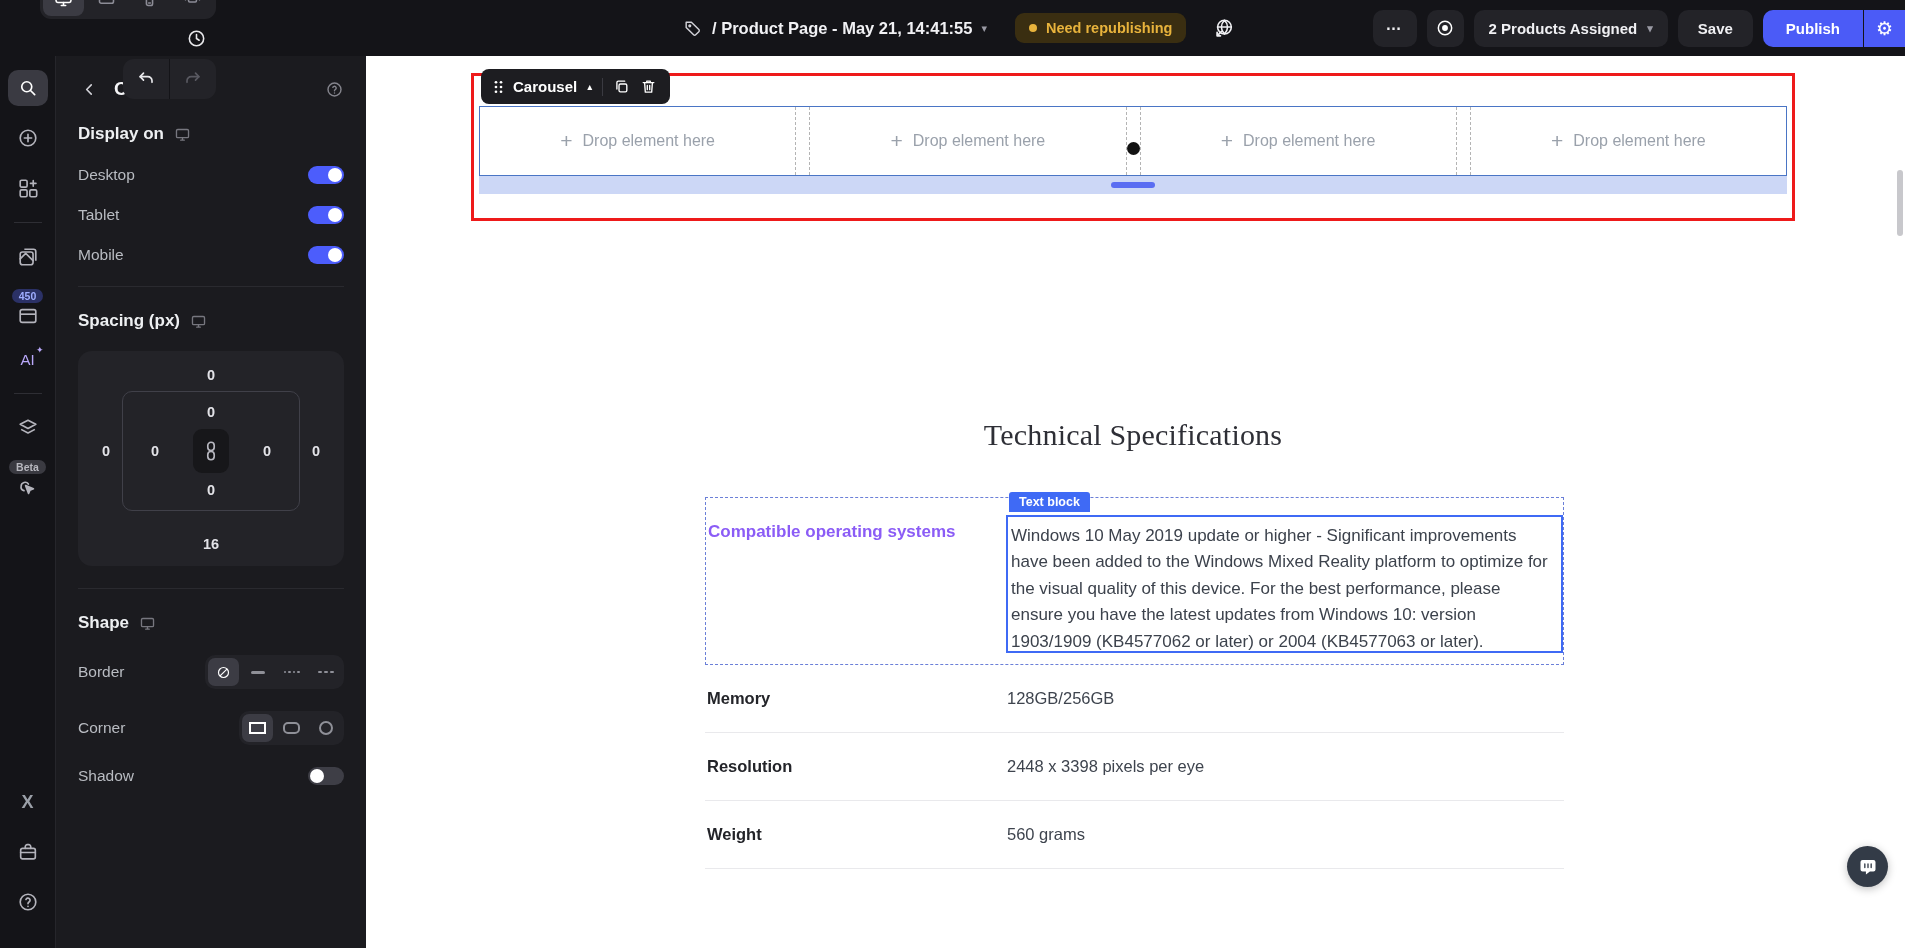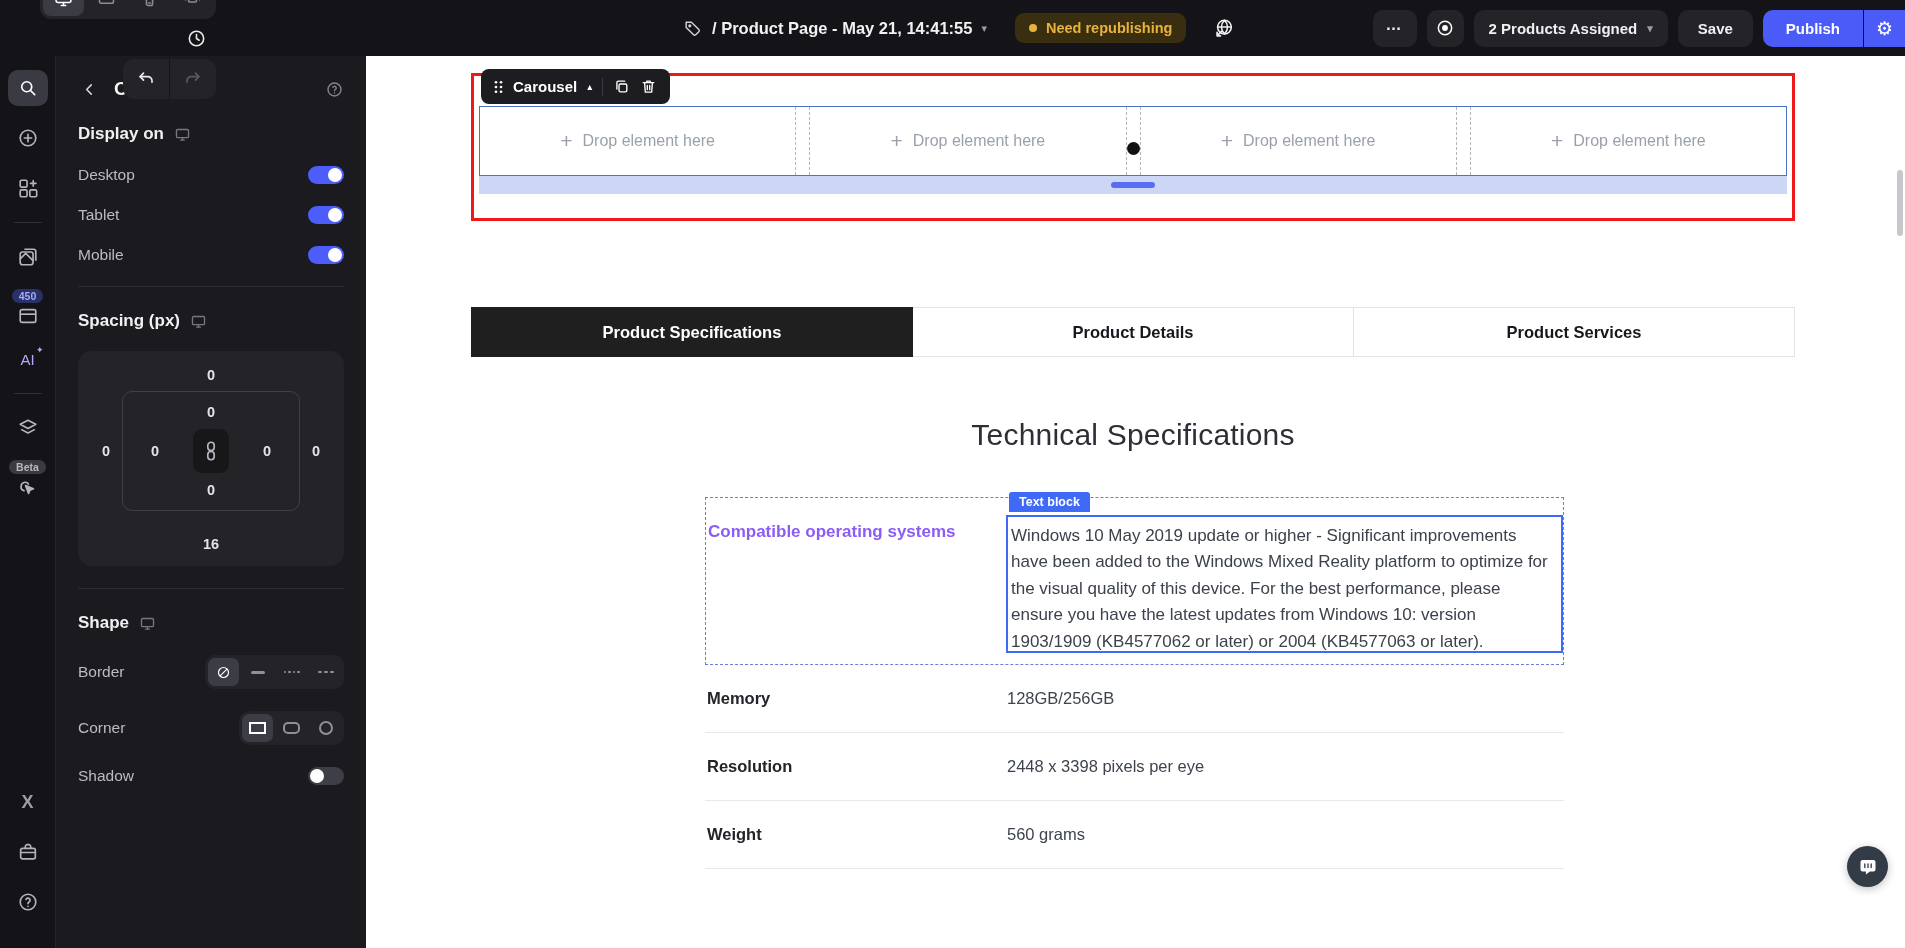--- a/index.html
+++ b/index.html
@@ -148,21 +148,21 @@
     background:#121212; cursor:pointer; }
   .car-bar { position:absolute; left:637px; top:106px; width:44px; height:6px; border-radius:3px; background:#5a6df2; }
 
   .content-tabs { position:absolute; left:105px; top:251px; width:1324px; height:50px; display:flex; }
   .ctab { flex:1; border:1px solid #e4e4e6; background:#fff; color:#17181d; font-size:16.5px;
     font-weight:700; cursor:pointer; }
   .ctab + .ctab { border-left:none; }
   .ctab.active { background:#1f1f1f; color:#fff; border-color:#1f1f1f; }
 
   .sec-title { position:absolute; left:105px; top:362px; width:1324px; text-align:center;
-    color:#2e2f36; font-size:30px; font-weight:400; letter-spacing:.2px; }
+    color:#2e2f36; font-size:30px; font-weight:400; letter-spacing:.2px;font-family:Liberation Serif, serif; }
 
   .row1 { position:absolute; left:339px; top:441px; width:859px; height:168px; border:1px dashed #6b7fd8; }
   .row1-label { position:absolute; left:2px; top:24px; color:#8b5cf6; font-size:17px; font-weight:700; }
   .tb-badge { position:absolute; left:303px; top:-6px; background:#3f6af5; color:#fff; font-size:12.5px;
     font-weight:600; padding:3px 10px; border-radius:3px 3px 0 0; }
   .tb-box { position:absolute; left:300px; top:17px; width:557px; height:138px; border:2px solid #3f6af5;
     padding:6px 10px 0 3px; color:#3c424c; font-size:17px; line-height:26.4px; cursor:text; }
 
   .spec-rows { position:absolute; left:339px; top:609px; width:859px; }
   .spec-row { height:68px; display:flex; align-items:center; border-bottom:1px solid #e9e9ec; }
@@ -580,25 +580,20 @@
           <div class="c-col">
             <span class="drop-plus">+</span>
             <span class="drop-txt">Drop element here</span>
           </div>
         </div>
         <div class="strip"></div>
         <span class="car-dot"></span>
         <span class="car-bar"></span>
       </div>
 
-      <div class="content-tabs">
-        <button class="ctab active">Product Specifications</button>
-        <button class="ctab">Product Details</button>
-        <button class="ctab">Product Services</button>
-      </div>
 
       <h2 class="sec-title">Technical Specifications</h2>
 
       <div class="row1">
         <span class="row1-label">Compatible operating systems</span>
         <span class="tb-badge">Text block</span>
         <div class="tb-box">Windows 10 May 2019 update or higher - Significant improvements have been added to the Windows Mixed Reality platform to optimize for the visual quality of this device. For the best performance, please ensure you have the latest updates from Windows 10: version 1903/1909 (KB4577062 or later) or 2004 (KB4577063 or later).</div>
       </div>
 
       <div class="spec-rows">

